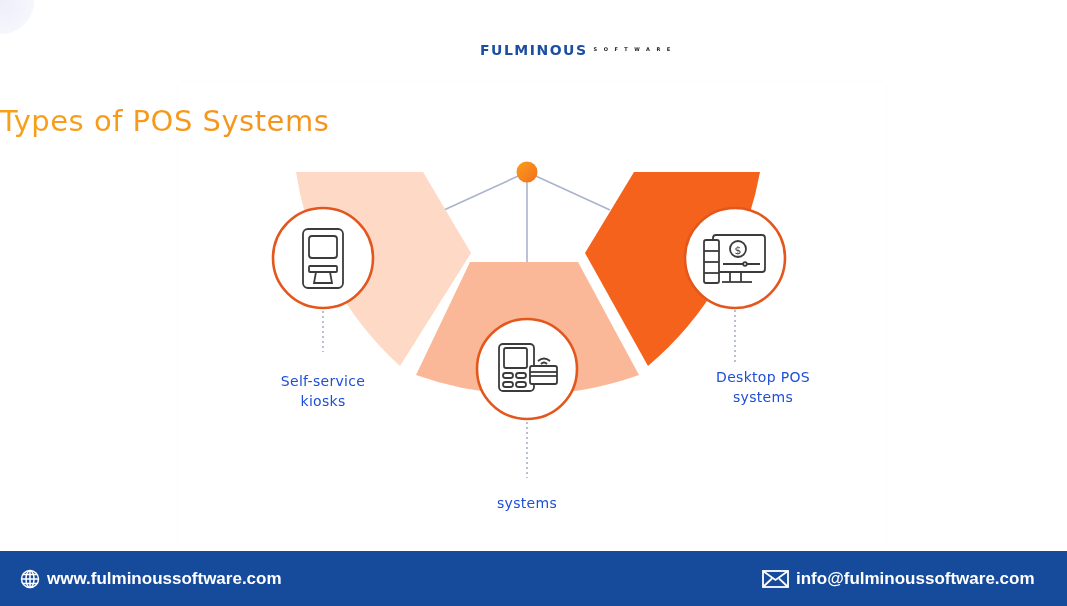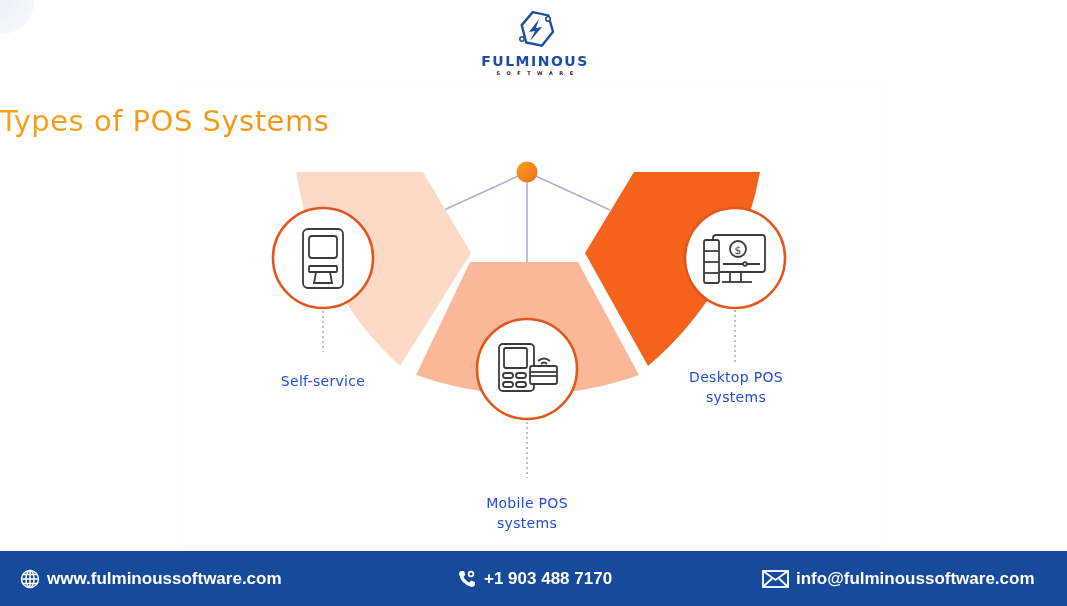--- a/index.html
+++ b/index.html
@@ -16,21 +16,21 @@
     content: ""; position: absolute; left: 0; top: 0; width: 40px; height: 40px;
     background: radial-gradient(circle at 0 0, #eeeefb 0, #f6f6fd 60%, rgba(255,255,255,0) 61%);
   }
   .panel {
     position: absolute; left: 178px; top: 82px; width: 708px; height: 465px;
     background: #ffffff;
     box-shadow: 0 0 6px rgba(0,0,0,0.015);
   }
   .logo {
     position: absolute; left: 480px; top: 10px; width: 110px; height: 75px;
-    display: flex; flex-direction: column; align-items: center;
+    display: flex; flex-direction: row; align-items: center;
   }
   .logo-word {
     margin-top: 4px; font-family: "DejaVu Sans", sans-serif; font-weight: bold;
     font-size: 14px; letter-spacing: 1.5px; color: #1c4fa1; line-height: 14px;
   }
   .logo-sub {
     font-size: 5px; letter-spacing: 6.5px; color: #222; margin-top: 2px; margin-left: 6px;
     font-weight: bold;
   }
   .title {
@@ -142,49 +142,42 @@
       <circle cx="745" cy="264" r="1.8" fill="#fff"></circle>
       <line x1="730" y1="272" x2="730" y2="282"></line>
       <line x1="741" y1="272" x2="741" y2="282"></line>
       <line x1="722" y1="282" x2="752" y2="282"></line>
     </g>
   </g>
 </svg>
 
 <div class="label" style="left:253px; top:371px; width:140px;">
   <div>Self-service</div>
+  <div>kiosks</div>
 </div>
 <div class="label" style="left:457px; top:493px; width:140px;">
-  <div>Mobile POS</div>
   <div>systems</div>
 </div>
-<div class="label" style="left:661px; top:367px; width:150px;text-align:center;">
+<div class="label" style="left:688px; top:367px; width:150px;text-align:center;">
   <div>Desktop POS</div>
   <div>systems</div>
 </div>
 
 <div class="footer">
   <div class="f-item" style="left:20px;">
     <svg width="20" height="20" viewBox="0 0 20 20" fill="none" stroke="#fff" stroke-width="1.5">
       <circle cx="10" cy="10" r="8.5"></circle>
       <ellipse cx="10" cy="10" rx="4" ry="8.5"></ellipse>
       <line x1="1.5" y1="10" x2="18.5" y2="10"></line>
       <line x1="3" y1="5.5" x2="17" y2="5.5"></line>
       <line x1="3" y1="14.5" x2="17" y2="14.5"></line>
       <line x1="10" y1="1.5" x2="10" y2="18.5"></line>
     </svg>
     <span>www.fulminoussoftware.com</span>
   </div>
-  <div class="f-item" style="left:457px;">
-    <svg width="20" height="20" viewBox="0 0 20 20">
-      <path d="M4 2 L7 2 L8.5 6 L6.5 7.5 Q8 11.5 12.5 13.5 L14 11.5 L18 13 L18 16 Q17 18 14.5 18 Q4 15 2 5 Q2 2.5 4 2 Z" fill="#fff"></path>
-      <circle cx="14" cy="5" r="2.4" fill="none" stroke="#fff" stroke-width="1.6"></circle>
-    </svg>
-    <span>+1 903 488 7170</span>
-  </div>
   <div class="f-item" style="left:762px;">
     <svg width="27" height="18" viewBox="0 0 27 18" fill="none" stroke="#fff" stroke-width="1.8">
       <rect x="1" y="1" width="25" height="16"></rect>
       <path d="M1 1 L13.5 10 L26 1"></path>
       <path d="M1 17 L10 8.5"></path>
       <path d="M26 17 L17 8.5"></path>
     </svg>
     <span>info@fulminoussoftware.com</span>
   </div>
 </div>

